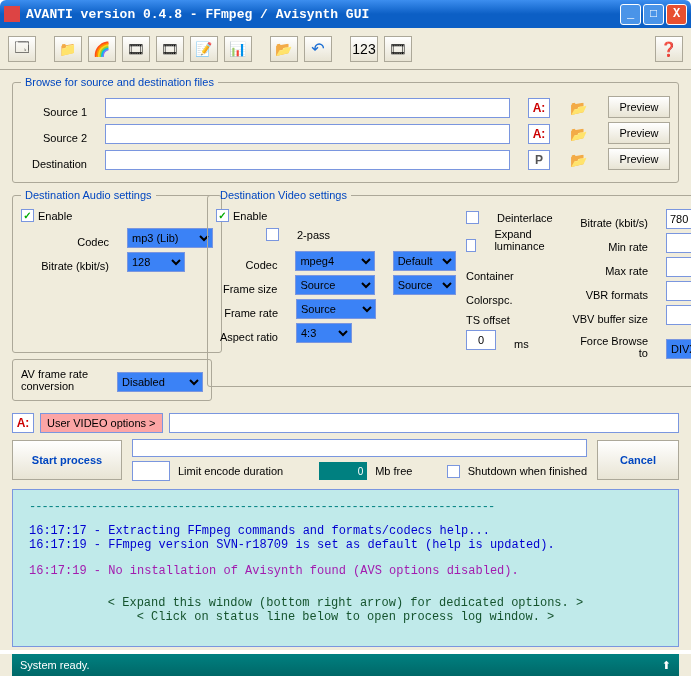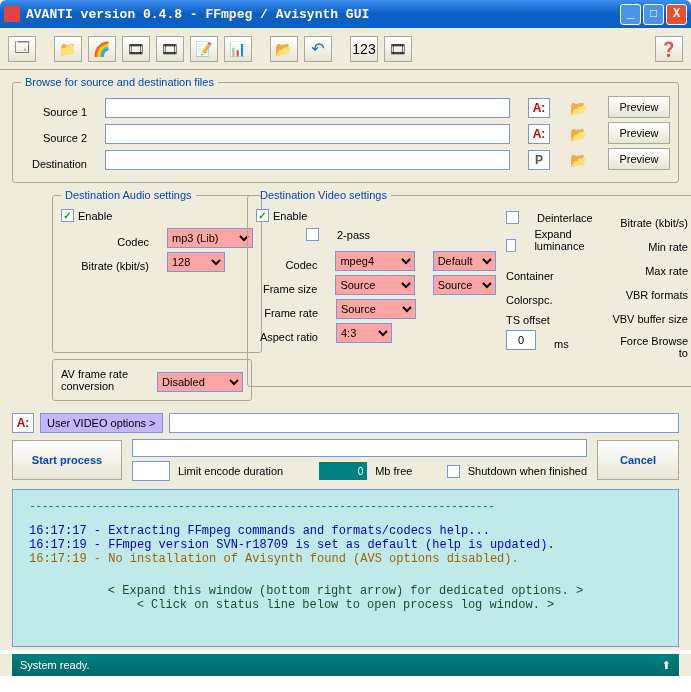--- a/index.html
+++ b/index.html
@@ -14,43 +14,43 @@
 .toolbar { height: 42px; background: #f0ecdc; border-bottom: 1px solid #aca899; display: flex; align-items: center; padding: 0 8px; gap: 6px; }
 .tbicon { width: 28px; height: 26px; border: 1px solid #aca899; background: linear-gradient(to bottom, #fff, #e8e4d4); display: flex; align-items: center; justify-content: center; cursor: pointer; font-size: 14px; }
 .tbsep { width: 6px; }
 .main { background: #f0ecdc; padding: 6px 12px 4px 12px; height: 580px; overflow: hidden; }
 fieldset { border: 1px solid #aca899; border-radius: 3px; padding: 8px; margin-bottom: 6px; }
 fieldset > legend { color: #0046c0; padding: 0 4px; font-size: 11px; }
 .row { display: flex; align-items: flex-end; margin-bottom: 4px; gap: 18px; }
 .lbl { text-align: right; color: #000; }
 .lbl-src { width: 66px; }
 input[type=text] { border: 1px solid #7a96df; background: #fff; height: 20px; padding: 0 3px; font-family: Tahoma, sans-serif; font-size: 11px; }
-select { border: 1px solid #7a96df; background: #fca5a5; height: 20px; font-family: Tahoma, sans-serif; font-size: 11px; }
+select { border: 1px solid #7a96df; background: #3b82f6; height: 20px; font-family: Tahoma, sans-serif; font-size: 11px; }
 .btn { border: 1px solid #aca899; background: linear-gradient(to bottom, #fff, #e8e4d4); height: 22px; padding: 0 10px; cursor: pointer; font-family: Tahoma, sans-serif; font-size: 11px; }
 .iconbtn { width: 22px; height: 20px; border: 1px solid #7a96df; background: #fff; display: flex; align-items: center; justify-content: center; cursor: pointer; color: #c00; font-weight: bold; font-size: 12px; }
 .folderbtn { width: 22px; height: 20px; display: flex; align-items: center; justify-content: center; cursor: pointer; color: #d4a020; font-size: 14px; }
 .top-columns { display: flex; gap: 8px; }
-.audio-col { width: 187px; margin-left: 40px; }
+.audio-col { width: 187px; }
 .video-col { flex: 1; }
 .checkbox-row { display: flex; align-items: center; gap: 4px; margin-bottom: 6px; }
 .chk { width: 13px; height: 13px; border: 1px solid #7a96df; background: #fff; display: inline-flex; align-items: center; justify-content: center; color: #0a0; font-size: 10px; font-weight: bold; }
 .video-grid { display: flex; gap: 10px; }
 .video-left { width: 240px; }
 .video-mid { width: 94px; margin-top:2px;}
 .video-right { flex: 1; }
 .userv { display: flex; align-items: center; gap: 6px; margin: 6px 0; }
 .process-row { display: flex; align-items: center; gap: 10px; margin-top: 4px; }
 .process-btn { width: 110px; height: 40px; background: linear-gradient(to bottom,#fff,#e8e4d4); border: 1px solid #aca899; font-weight: bold; color: #0046c0; cursor: pointer; font-family: Tahoma, sans-serif; font-size: 11px; }
 .below-progress { display: flex; align-items: center; gap: 8px; margin-top: 4px; font-size: 11px; }
 .mbfree-box { width: 48px; height: 18px; background: #008080; display: inline-flex; align-items: center; justify-content: flex-end; padding: 0 4px; color: #fff; font-size: 10px; }
 .log { background: #c0eaea; border: 1px solid #7a96df; margin-top: 8px; height: 158px; padding: 10px 16px; font-family: "Courier New", monospace; font-size: 12px; position: relative; overflow: hidden; }
 .log .dashes { color: #008080; letter-spacing: -1px; white-space: nowrap; overflow: hidden; }
 .log .l1 { color: #0000d0; margin-top: 10px; }
 .log .l2 { color: #0000d0; }
-.log .l3 { color: #a16207; }
+.log .l3 { color: #a21caf; margin-top: 12px; }
 .log .l4, .log .l5 { color: #14532d; text-align: center; }
 .log .l4 { margin-top: 18px; }
 .statusbar { height: 22px; background: linear-gradient(to bottom, #008080, #006868); display: flex; align-items: center; padding: 0 8px; color: #fff; font-size: 11px; margin: 4px 12px 8px 12px; justify-content: space-between; }
 .statusbar .arrow { font-size: 11px; cursor: pointer; }
 .outer-bottom { background:#f0ecdc; }
 </style>
 </head>
 <body>
 
 <div class="titlebar">
@@ -220,21 +220,21 @@
                 <select style="width:62px"><option>DIVX</option></select>
               </div>
           </div>
         </div>
       </fieldset>
     </div>
   </div>
 
   <div class="userv">
     <div class="iconbtn">A:</div>
-    <span style="border:1px solid #7a96df;background:#c4b5fd;height:20px;display:inline-flex;align-items:center;padding:0 6px">User VIDEO options &gt;</span>
+    <span style="border:1px solid #7a96df;background:#fca5a5;height:20px;display:inline-flex;align-items:center;padding:0 6px">User VIDEO options &gt;</span>
     <input type="text" style="flex: 1 1 0%;" value="">
   </div>
 
   <div class="process-row">
     <button class="process-btn">Start process</button>
     <div style="flex:1">
       <div style="height:18px;border:1px solid #7a96df;background:#fff"></div>
       <div class="below-progress">
         <input type="text" style="width: 38px;" value="">
         <span>Limit encode duration</span>

